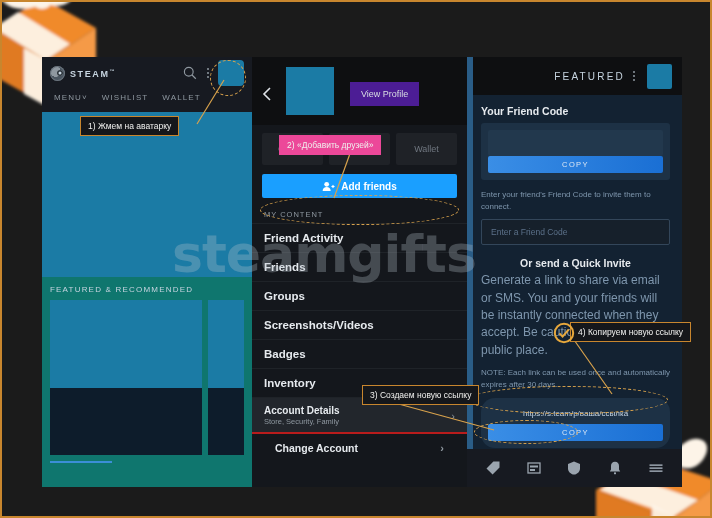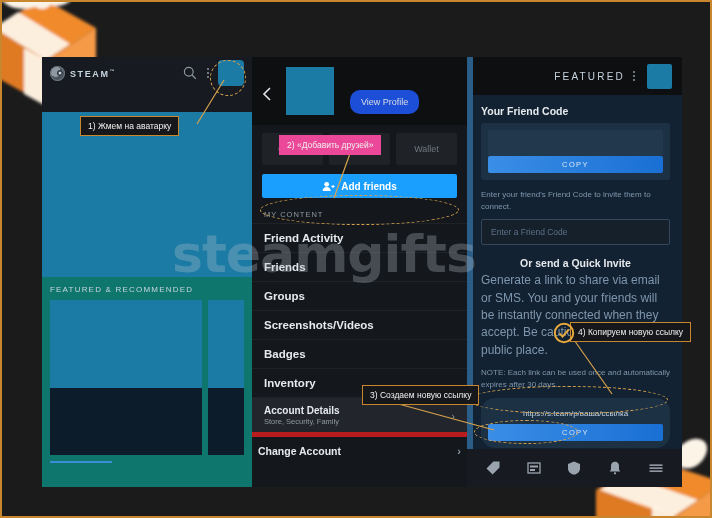--- a/index.html
+++ b/index.html
@@ -73,22 +73,22 @@
     padding:0 6px;
   }
   .tabbar .ti{ width:16px;height:16px; }
 
   
   #m-top{ height:68px; background:#0e0f11; position:relative; padding:8px 0 0 0; }
   #m-back{ position:absolute; left:10px; top:30px; width:10px;height:14px; }
   #m-avatar{ position:absolute; left:34px; top:10px; width:48px;height:48px; background:#1b7ba5; }
   #m-viewprofile{
     position:absolute; left:98px; top:25px;
-    background:#1d4ed8; color:#d8dde3; font-size:9px;
-    padding:7px 11px; border-radius:10px; white-space:nowrap;margin-top:8px;
+    background:#4c1d95; color:#d8dde3; font-size:9px;
+    padding:7px 11px; border-radius:0; white-space:nowrap;
   }
   #m-tiles{ display:flex; gap:6px; padding:8px 10px 0 10px; }
   .m-tile{
     flex:1; height:32px; background:#1f2227; border-radius:2px;
     display:flex; align-items:center; justify-content:center;
     color:#707780; font-size:9px;
   }
   #m-addfriends{
     margin:9px 10px 0 10px; height:24px; background:#1a9fff; border-radius:2px;
     display:flex; align-items:center; justify-content:center; gap:6px;
@@ -102,21 +102,21 @@
   }
   #m-account{
     background:#22262c; padding:7px 12px 6px 12px; border-top:1px solid #1f2328;
     display:flex; align-items:center;
   }
   #m-account .acc-txt{ flex:1; }
   #m-account .acc-t{ color:#e6eaee; font-size:10px; font-weight:bold; }
   #m-account .acc-s{ color:#8f98a0; font-size:7.5px; margin-top:1px; }
   #m-change{
     color:#e6eaee; font-size:10.5px; font-weight:bold;
-    padding:8px 6px; border-top:5px solid #b91c1c;
+    padding:8px 23px; border-top:2px solid #b91c1c;
     display:flex; align-items:center;
   }
   #m-change span:first-child{ flex:1; }
   .chev{ color:#8f98a0; font-size:11px; }
 
   
   #r-strip{ position:absolute; left:0; top:0; width:6px; height:430px; background:#2a5d87; }
   #r-top{
     height:38px; background:#0e0f11;
     display:flex; align-items:center; justify-content:flex-end; gap:0;
@@ -242,20 +242,25 @@
           <circle cx="6.6" cy="6.6" r="5" fill="none" stroke="#8f98a0" stroke-width="1.3"></circle>
           <line x1="10.3" y1="10.3" x2="14.6" y2="14.6" stroke="#8f98a0" stroke-width="1.3"></line>
         </svg>
         <div id="l-kebab">
             <i></i>
             <i></i>
             <i></i>
           </div>
         <div id="l-avatar"></div>
       </div>
+      <div id="l-navrow">
+        <span><span>MENU</span><span>˅</span></span>
+        <span>WISHLIST</span>
+        <span>WALLET</span>
+      </div>
     </div>
     <div id="l-hero"></div>
     <div id="l-featured">
       <div id="l-feat-title">FEATURED &amp; RECOMMENDED</div>
       <div id="l-feat-row">
         <div class="feat-card" id="feat-a"></div>
         <div class="feat-card" id="feat-b"></div>
       </div>
       <div id="l-scrollbar"></div>
     </div>

